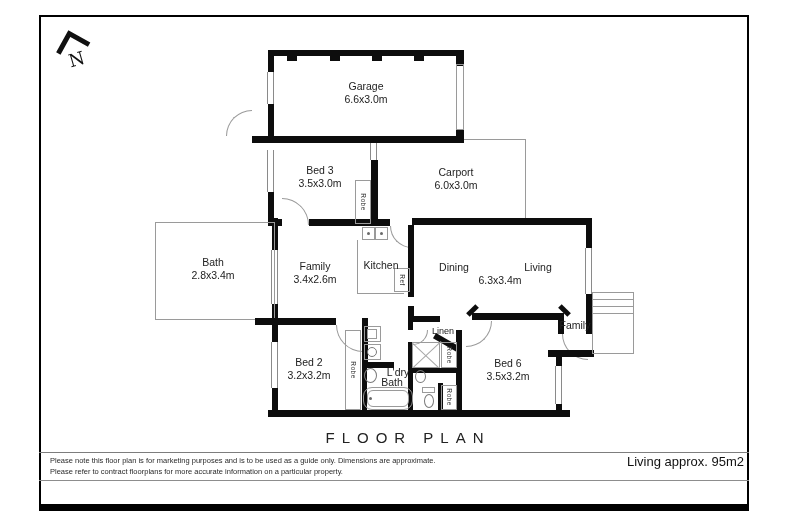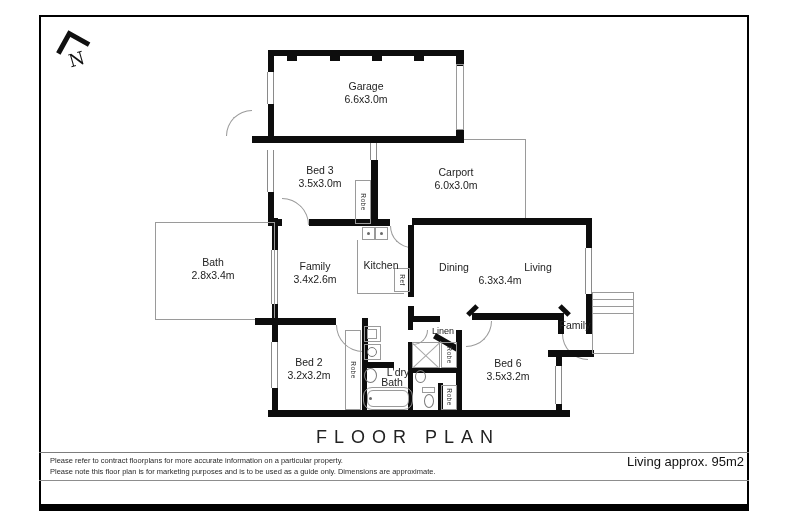--- a/index.html
+++ b/index.html
@@ -27,21 +27,21 @@
   .arc.blr{border-bottom:1px solid #9a9a9a;border-left:1px solid #9a9a9a;border-bottom-left-radius:100%;}
   .arc.brr{border-bottom:1px solid #9a9a9a;border-right:1px solid #9a9a9a;border-bottom-right-radius:100%;}
   
   .lbl{position:absolute;transform:translate(-50%,-50%);font-size:10.5px;line-height:13px;
        text-align:center;white-space:nowrap;color:#222;}
   .lbl .d{display:block;}
   .lbl .d:empty{display:none;}
   .vlbl{position:absolute;transform:translate(-50%,-50%);writing-mode:vertical-rl;
         font-size:6.5px;letter-spacing:.5px;color:#333;white-space:nowrap;}
   .plan-title{position:absolute;left:408px;top:437px;transform:translate(-50%,-50%);
-              font-size:18px;letter-spacing:7px;color:#222;}
+              font-size:15px;letter-spacing:7px;color:#222;}
   .north{position:absolute;left:50px;top:24px;transform:rotate(-16deg);}
   
   .sep1{position:absolute;left:39px;top:452px;width:710px;height:1px;background:#7d7d7d;}
   .sep2{position:absolute;left:39px;top:480px;width:710px;height:1px;background:#8d8d8d;}
   .disc{position:absolute;left:50px;top:455px;font-size:7.5px;line-height:11px;color:#2a2a2a;}
   .disc span{display:block;}
   .living-approx{position:absolute;right:46px;top:454px;font-size:13px;color:#111;}
   .address{position:absolute;left:48px;top:483px;font-size:19px;color:#000;}
   .botbar{position:absolute;left:39px;top:504px;width:710px;height:7px;background:#000;}
 </style>
@@ -188,19 +188,19 @@
   <div class="vlbl" style="left:363px;top:202px"><span>Robe</span></div>
   <div class="vlbl" style="left:353px;top:370px"><span>Robe</span></div>
   <div class="vlbl" style="left:449px;top:355px"><span>Robe</span></div>
   <div class="vlbl" style="left:449px;top:397px"><span>Robe</span></div>
   <div class="vlbl" style="left:402px;top:280px"><span>Ref</span></div>
 
   <div class="plan-title">FLOOR PLAN</div>
 
   <div class="sep1"></div>
   <div class="disc">
+    <span>Please note this floor plan is for marketing purposes and is to be used as a guide only. Dimensions are approximate.</span>
     <span>Please refer to contract floorplans for more accurate information on a particular property.</span>
-    <span>Please note this floor plan is for marketing purposes and is to be used as a guide only. Dimensions are approximate.</span>
   </div>
   <div class="living-approx">Living approx. 95m2</div>
   <div class="sep2"></div>
   <div class="botbar"></div>
 </div>
 
 </body></html>

